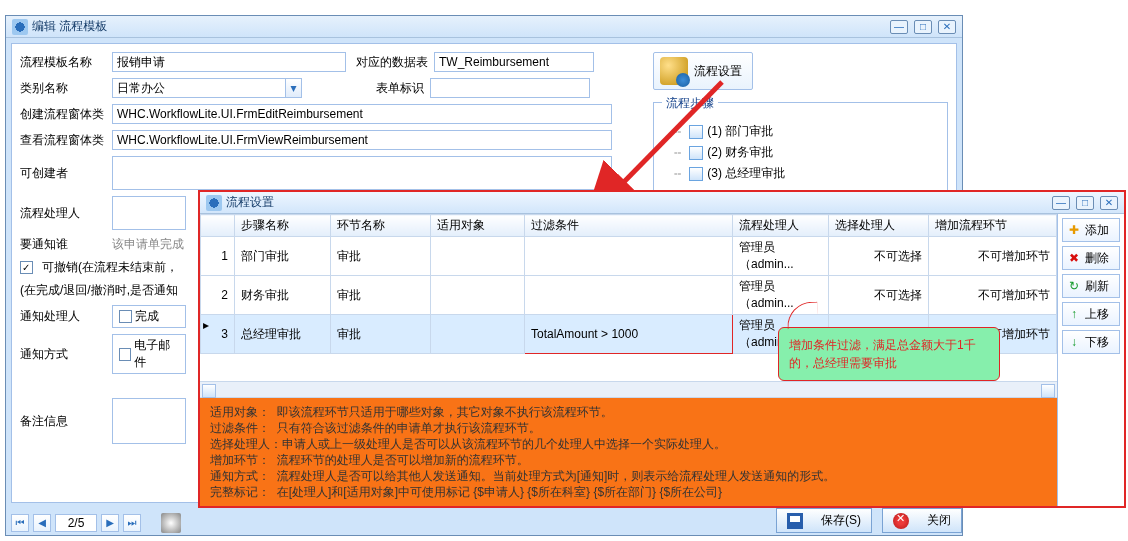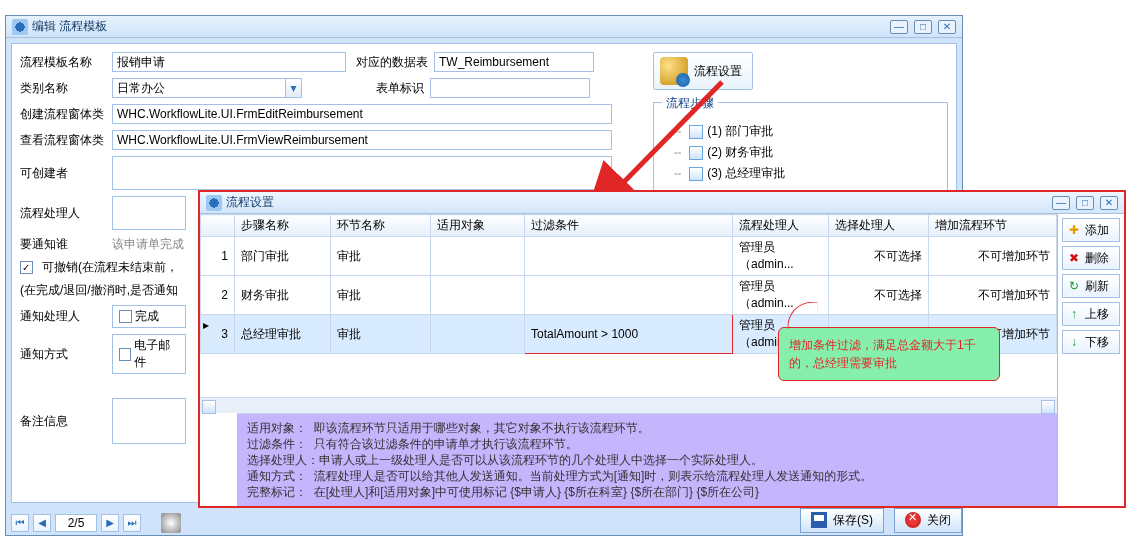--- a/index.html
+++ b/index.html
@@ -37,21 +37,21 @@
     .tree-item { display: flex; align-items: center; gap: 4px; padding: 2px 0 2px 12px; color: #000; }
     .tree-item::before { content: '╌'; color: #999; margin-right: 4px; }
     .page-ico { width: 14px; height: 14px; border: 1px solid #6aa4e0; background: linear-gradient(#fff,#cfe4fa); display: inline-block; }
 
     
     .nav-bar { position: absolute; left: 5px; bottom: 2px; display: flex; align-items: center; gap: 4px; }
     .nav-btn { width: 18px; height: 18px; border: 1px solid #a3c0e8; background: linear-gradient(#fff,#e9f3fd); text-align: center; color: #2a6ebb; cursor: pointer; line-height: 16px; font-size: 10px; }
     .nav-page { width: 42px; text-align: center; border: 1px solid #a3c0e8; height: 18px; }
 
     .bottom-btns { position: absolute; right: 0; bottom: 2px; display: flex; gap: 10px; }
-    .btn { display: inline-flex; gap: 6px; border: 1px solid #7aa3d4; padding: 3px 10px; background: linear-gradient(#fff,#cfe4fa); cursor: pointer; }
+    .btn { display: inline-flex; align-items: center; gap: 18px; border: 1px solid #7aa3d4; padding: 3px 10px; background: linear-gradient(#fff,#cfe4fa); cursor: pointer; }
     .btn .bi { width: 16px; height: 16px; display: inline-block; }
     .bi-save { background: #285eac; position: relative; }
     .bi-save::after { content:''; position:absolute; left:3px; top:3px; width:10px; height:6px; background:#fff; }
     .bi-close { background: radial-gradient(circle,#ec3a3a 30%,#b51616); border-radius:50%; position:relative; }
     .bi-close::after { content:'✕'; color:#fff; position:absolute; left:3px; top:-1px; font-size:11px; }
 
     
     .win-overlay { left: 198px; top: 190px; width: 928px; height: 318px; border: 2px solid #e02626; box-shadow: 0 0 0 1px #6a8db5 inset; z-index: 20; }
     .win-overlay .title-bar { background: linear-gradient(#eef6ff,#d2e6fb); }
     .overlay-body { background: #fff; margin: 0; height: calc(100% - 22px); display: flex; justify-content: space-between; }
@@ -64,21 +64,21 @@
     table.grid th, table.grid td { border: 1px solid #c8d8ec; padding: 2px 6px; text-align: left; height: 20px; background: #fff; }
     table.grid th { background: linear-gradient(#fff,#e3eefb); color: #000; font-weight: normal; }
     table.grid .rownum { width: 32px; text-align: right; color: #000; }
     tr.sel td { background: #d9ecff; }
 
     .filter-cell { border: 1.5px solid #e02626 !important; }
 
     .speech { position: absolute; right: 124px; top: 135px; width: 222px; border: 1.5px solid #e02626; border-radius: 6px; background: #86efac; padding: 8px 10px; color: #e02626; line-height: 18px; z-index: 30; }
     .speech::before { content:''; position:absolute; left: 8px; top: -26px; width: 30px; height: 26px; border-left: 1.5px solid #e02626; border-top: 1.5px solid #e02626; border-top-left-radius: 25px; transform: rotate(-2deg); }
 
-    .helptext { padding: 6px 10px; color: #333; line-height: 16px; border-top: 1px solid #c8d8ec; background: #c4b5fd; margin-left: 37px; }
+    .helptext { padding: 6px 10px; color: #333; line-height: 16px; border-top: 1px solid #c8d8ec; background: #f97316; }
     .helptext .hrow { white-space: pre; }
 
     
     .arrow { position: absolute; z-index: 15; pointer-events: none; }
     .arrow svg { overflow: visible; }
 
     .scroll-hint { height: 16px; background: #e9f0f9; border-top: 1px solid #c8d8ec; position: relative; }
     .scroll-hint::before { content:''; position:absolute; left:2px; top:2px; width:12px; height:12px; background: linear-gradient(#fff,#cfe4fa); border:1px solid #a3c0e8; }
     .scroll-hint::after { content:''; position:absolute; right:2px; top:2px; width:12px; height:12px; background: linear-gradient(#fff,#cfe4fa); border:1px solid #a3c0e8; }
   </style>
@@ -286,20 +286,21 @@
             <td style="text-align:right">不可增加环节</td>
           </tr>
         </tbody>
       </table>
       <div style="flex:1"></div>
       <div class="scroll-hint"></div>
       <div class="helptext">
         <div class="hrow">适用对象：  即该流程环节只适用于哪些对象，其它对象不执行该流程环节。</div>
         <div class="hrow">过滤条件：  只有符合该过滤条件的申请单才执行该流程环节。</div>
         <div class="hrow">选择处理人：申请人或上一级处理人是否可以从该流程环节的几个处理人中选择一个实际处理人。</div>
+        <div class="hrow">增加环节：  流程环节的处理人是否可以增加新的流程环节。</div>
         <div class="hrow">通知方式：  流程处理人是否可以给其他人发送通知。当前处理方式为[通知]时，则表示给流程处理人发送通知的形式。</div>
         <div class="hrow">完整标记：  在[处理人]和[适用对象]中可使用标记 {$申请人} {$所在科室} {$所在部门} {$所在公司}</div>
       </div>
     </div>
     <div class="actions-col">
       <div class="act-btn">
           <span class="ai" style="color:#e79a00">✚</span>
           <span>添加</span>
         </div>
       <div class="act-btn">

